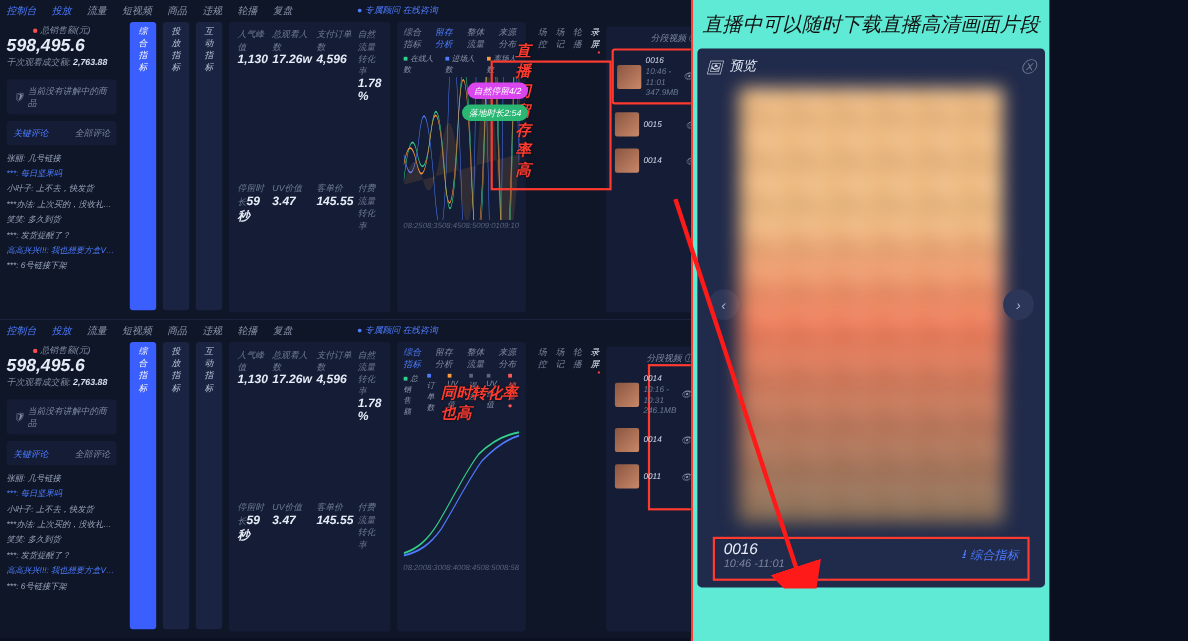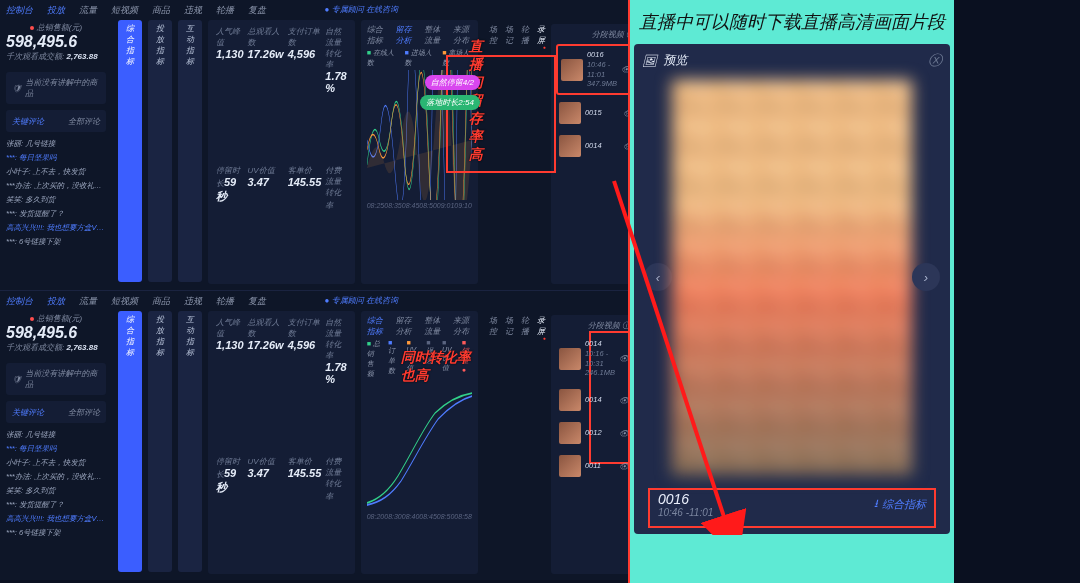--- a/index.html
+++ b/index.html
@@ -357,32 +357,20 @@
               <div class="seg-icons">
                 <div class="row">
                   <span class="eye-icon"></span>
                   <span class="dl-icon2"></span>
                 </div>
               </div>
             </div>
           <div class="seg-item">
               <div class="seg-thumb"></div>
               <div class="seg-info">
-                <div class="id">0012</div>
-              </div>
-              <div class="seg-icons">
-                <div class="row">
-                  <span class="eye-icon"></span>
-                  <span class="dl-icon2"></span>
-                </div>
-              </div>
-            </div>
-          <div class="seg-item">
-              <div class="seg-thumb"></div>
-              <div class="seg-info">
                 <div class="id">0011</div>
               </div>
               <div class="seg-icons">
                 <div class="row">
                   <span class="eye-icon"></span>
                   <span class="dl-icon2"></span>
                 </div>
               </div>
             </div>
         </div>

